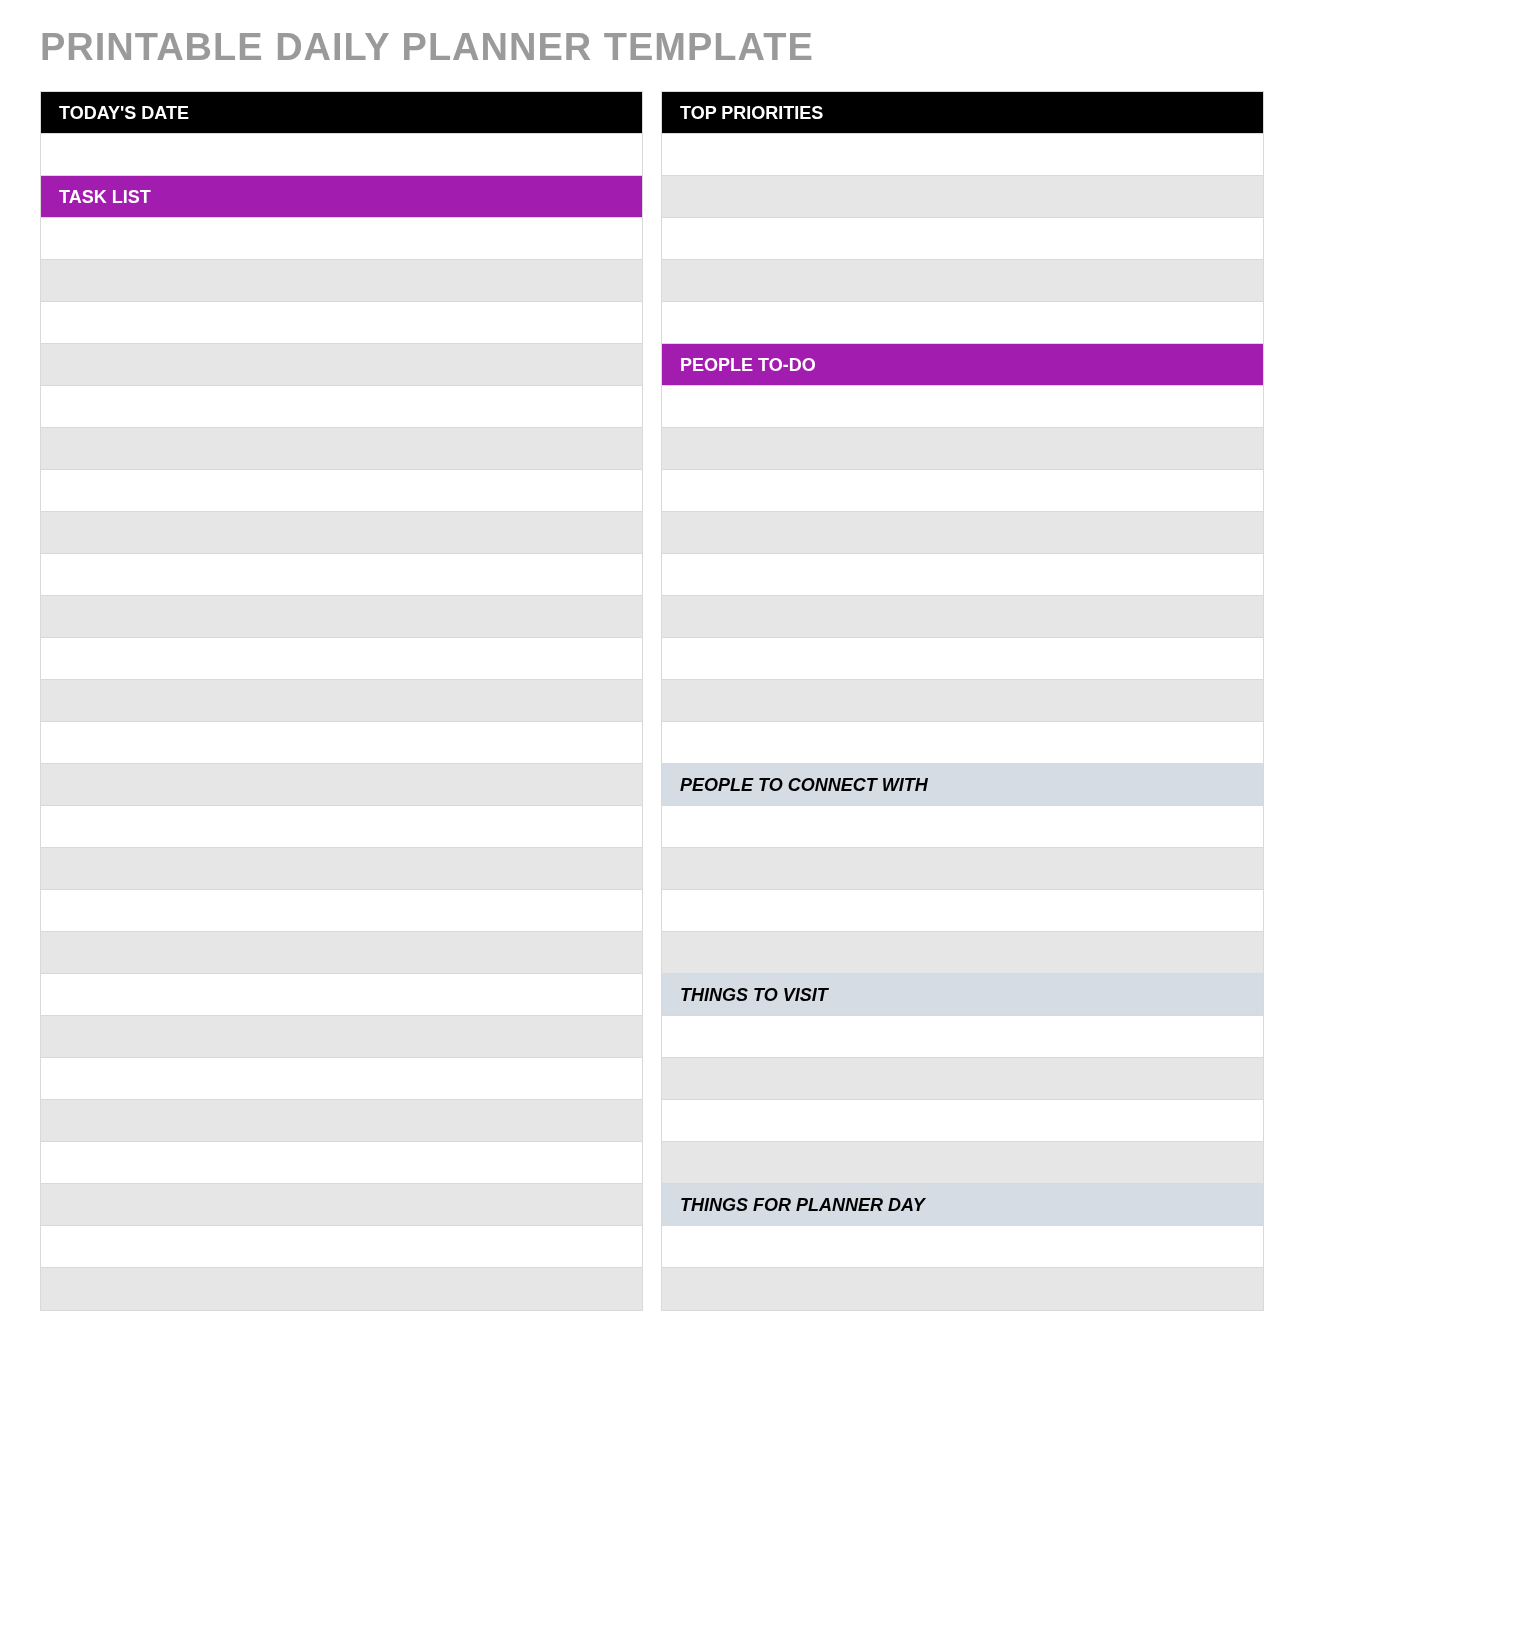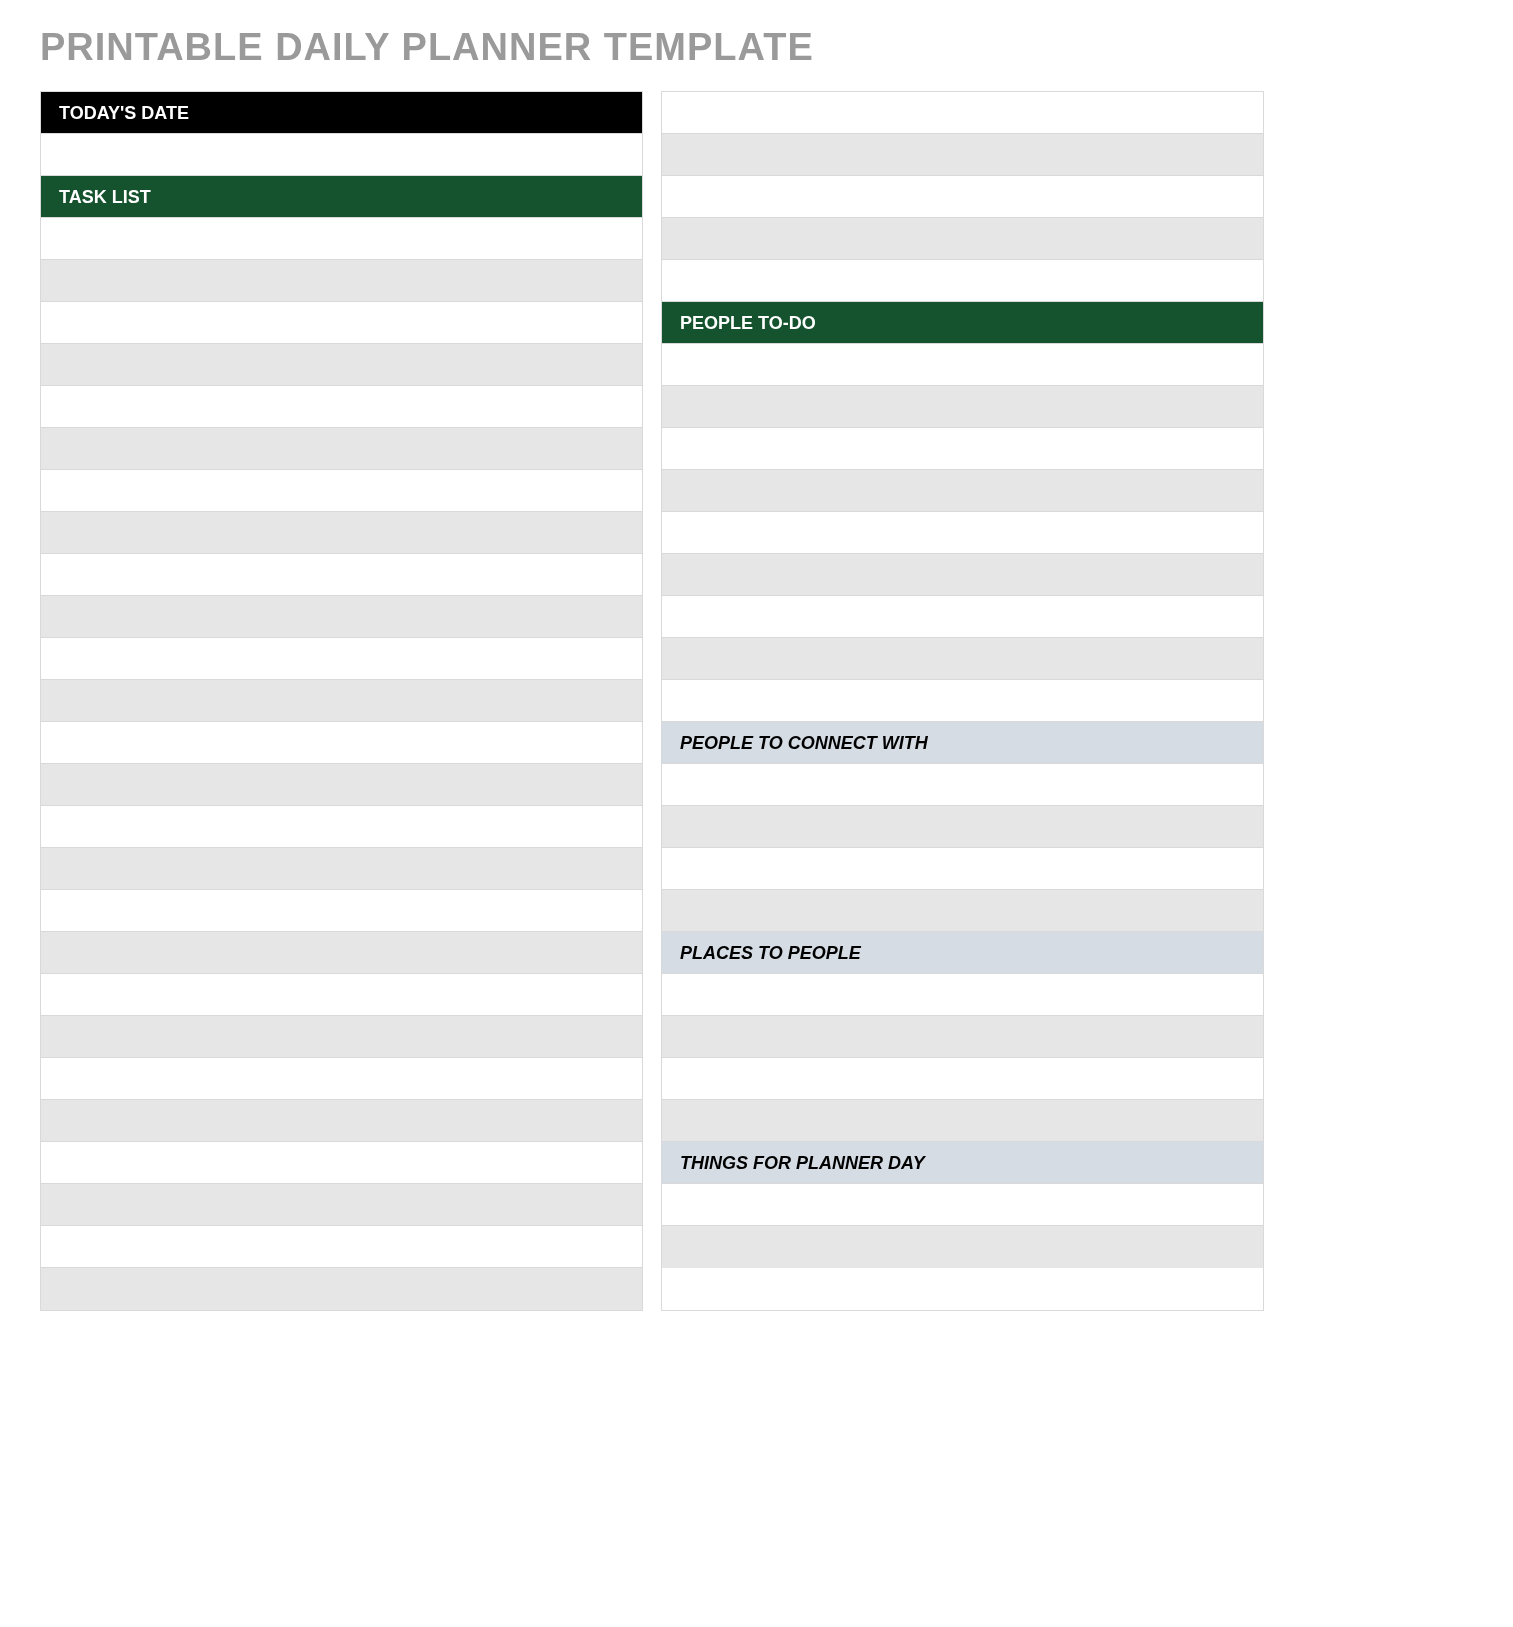--- a/index.html
+++ b/index.html
@@ -35,21 +35,21 @@
     line-height: 42px;
     padding: 0 18px;
     font-size: 18px;
     font-weight: bold;
     border-bottom: 1px solid #d9d9d9;
     white-space: nowrap;
     overflow: hidden;
   }
   .col .row:last-child { border-bottom: none; }
   .hdr-black { background: #000000; color: #ffffff; }
-  .hdr-dark  { background: #14532d; color: #ffffff; }
+  .hdr-dark  { background: #a21caf; color: #ffffff; }
   .hdr-blue  { background: #d5dce4; color: #000000; font-style: italic; }
   .row-white { background: #ffffff; font-weight: normal; }
   .row-grey  { background: #e6e6e6; font-weight: normal; }
 </style>
 </head>
 <body>
 
 <div class="page">
   <div class="page-title">PRINTABLE DAILY PLANNER TEMPLATE</div>
 
@@ -79,41 +79,42 @@
         <div class="row row-white"></div>
         <div class="row row-grey"></div>
         <div class="row row-white"></div>
         <div class="row row-grey"></div>
         <div class="row row-white"></div>
         <div class="row row-grey"></div>
         <div class="row row-white"></div>
         <div class="row row-grey"></div>
       </div>
     <div class="col" id="right-col">
+        <div class="row hdr-black">TOP PRIORITIES</div>
         <div class="row row-white"></div>
         <div class="row row-grey"></div>
         <div class="row row-white"></div>
         <div class="row row-grey"></div>
         <div class="row row-white"></div>
         <div class="row hdr-dark">PEOPLE TO-DO</div>
         <div class="row row-white"></div>
         <div class="row row-grey"></div>
         <div class="row row-white"></div>
         <div class="row row-grey"></div>
         <div class="row row-white"></div>
         <div class="row row-grey"></div>
         <div class="row row-white"></div>
         <div class="row row-grey"></div>
         <div class="row row-white"></div>
         <div class="row hdr-blue">PEOPLE TO CONNECT WITH</div>
         <div class="row row-white"></div>
         <div class="row row-grey"></div>
         <div class="row row-white"></div>
         <div class="row row-grey"></div>
-        <div class="row hdr-blue">PLACES TO PEOPLE</div>
+        <div class="row hdr-blue">THINGS TO VISIT</div>
         <div class="row row-white"></div>
         <div class="row row-grey"></div>
         <div class="row row-white"></div>
         <div class="row row-grey"></div>
         <div class="row hdr-blue">THINGS FOR PLANNER DAY</div>
         <div class="row row-white"></div>
         <div class="row row-grey"></div>
       </div>
   </div>
 </div>

